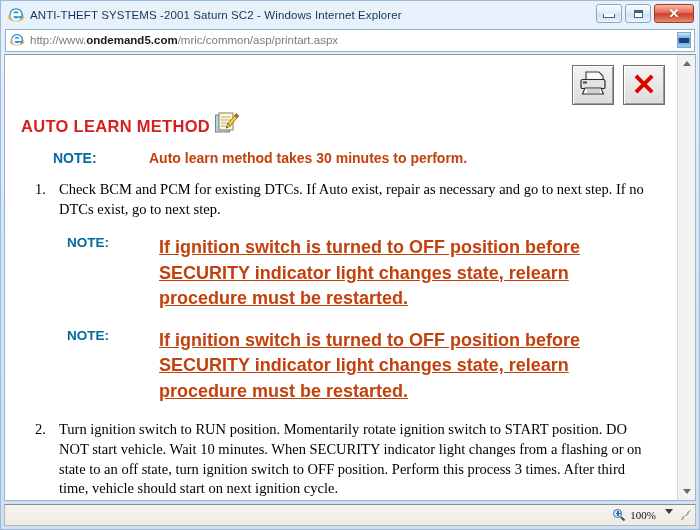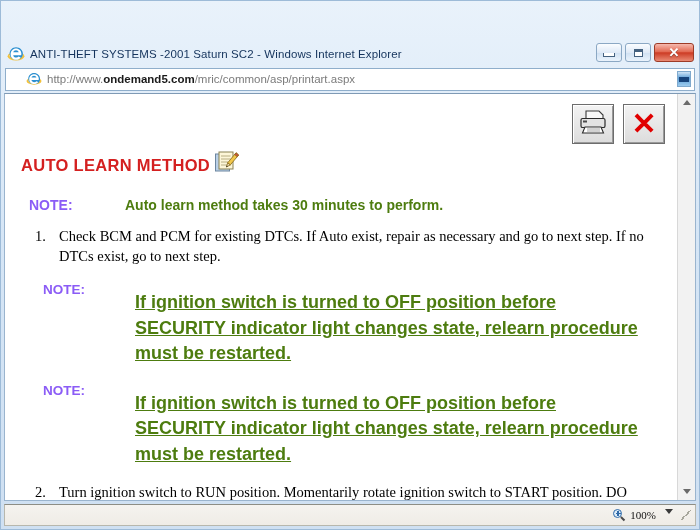--- a/index.html
+++ b/index.html
@@ -28,21 +28,20 @@
   }
 
   
   .titlebar {
     height: 26px;
     display: flex;
     align-items: center;
     flex: none;
     padding-left: 3px;
     position: relative;
-    margin-top: 39px;
   }
   .ie-logo {
     width: 18px;
     height: 18px;
     flex: none;
     margin-right: 5px;
     position: relative;
   }
   .title-text {
     font-size: 11.5px;
@@ -109,21 +108,21 @@
     margin-bottom: 2px;
   }
   .addr-field {
     flex: 1 1 auto;
     height: 23px;
     background: #ffffff;
     border: 1px solid #8faecb;
     display: flex;
     align-items: center;
     box-sizing: border-box;
-    padding-left: 20px;
+    padding-left: 3px;
     position: relative;
   }
   .addr-icon {
     width: 16px;
     height: 16px;
     flex: none;
     margin-right: 5px;
     position: relative;
   }
   .addr-url {
@@ -220,33 +219,33 @@
     flex: none;
     position: relative;
   }
 
   .top-note {
     display: flex;
     align-items: baseline;
     margin: 0 0 14px 8px;
   }
   .note-label {
-    color: #8b5cf6;
+    color: #0369a1;
     font-weight: bold;
     font-size: 14px;
     width: 96px;
     flex: none;
     font-family: "Liberation Sans", sans-serif;
+    margin-left: 24px;
   }
   .note-body {
-    color: #4d7c0f;
+    color: #c2410c;
     font-weight: bold;
     font-size: 14px;
     font-family: "Liberation Sans", sans-serif;
-    margin-top: 8px;
   }
 
   ol.steps {
     margin: 0;
     padding: 0;
     list-style: none;
     counter-reset: stepnum;
   }
   li.step {
     position: relative;

